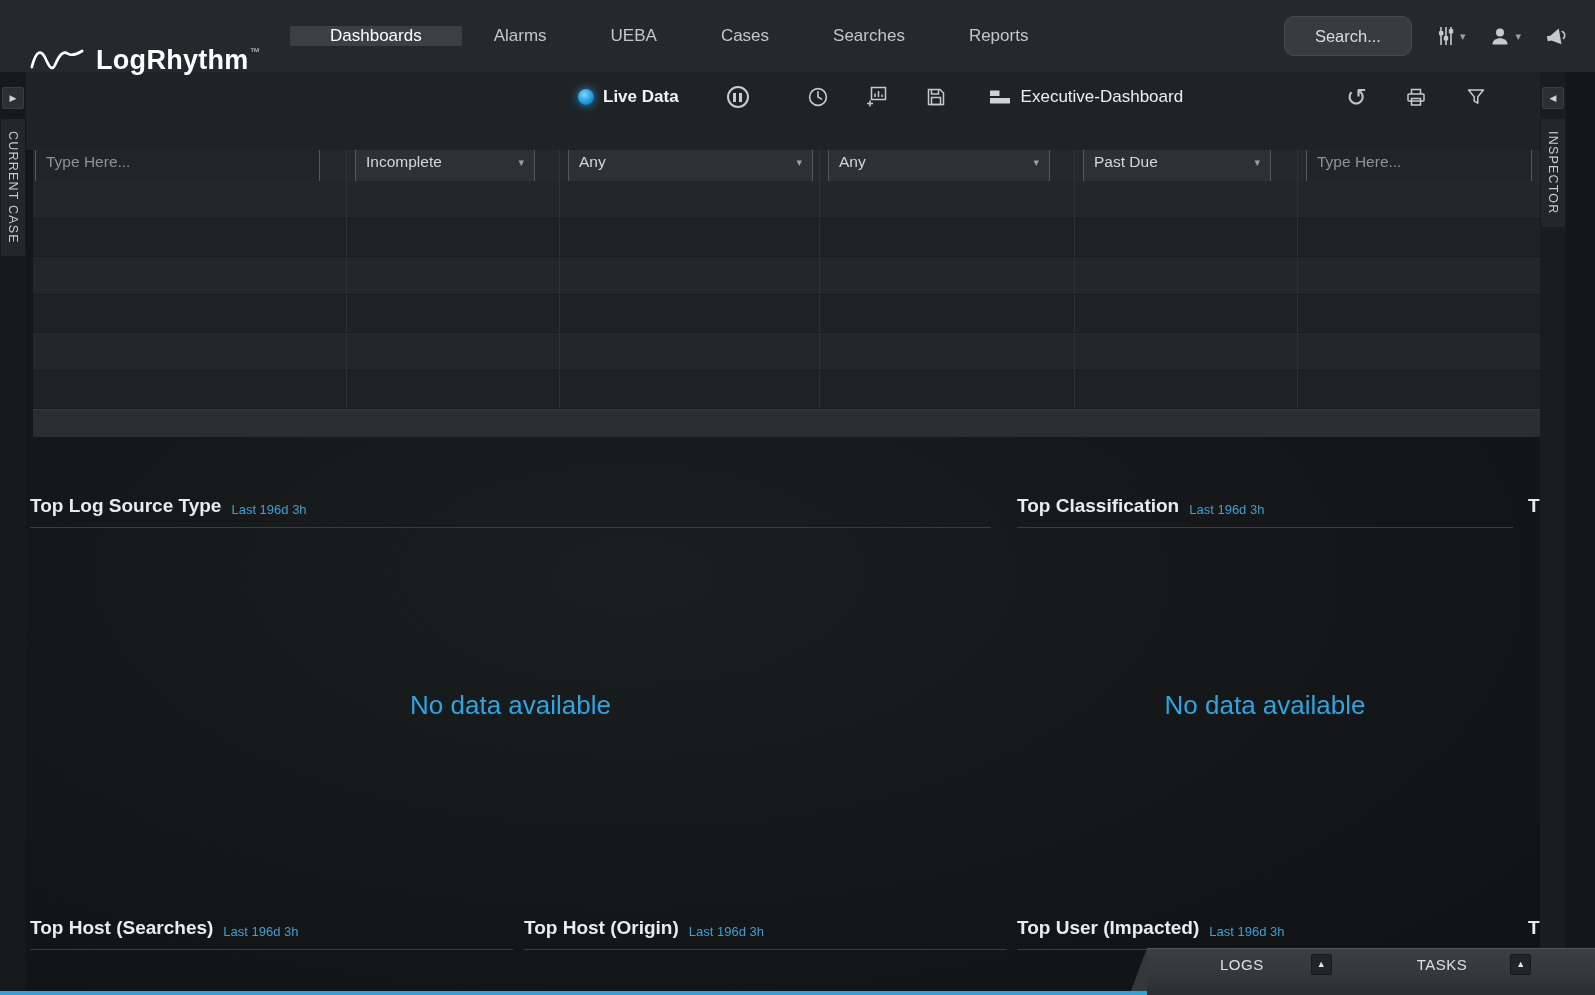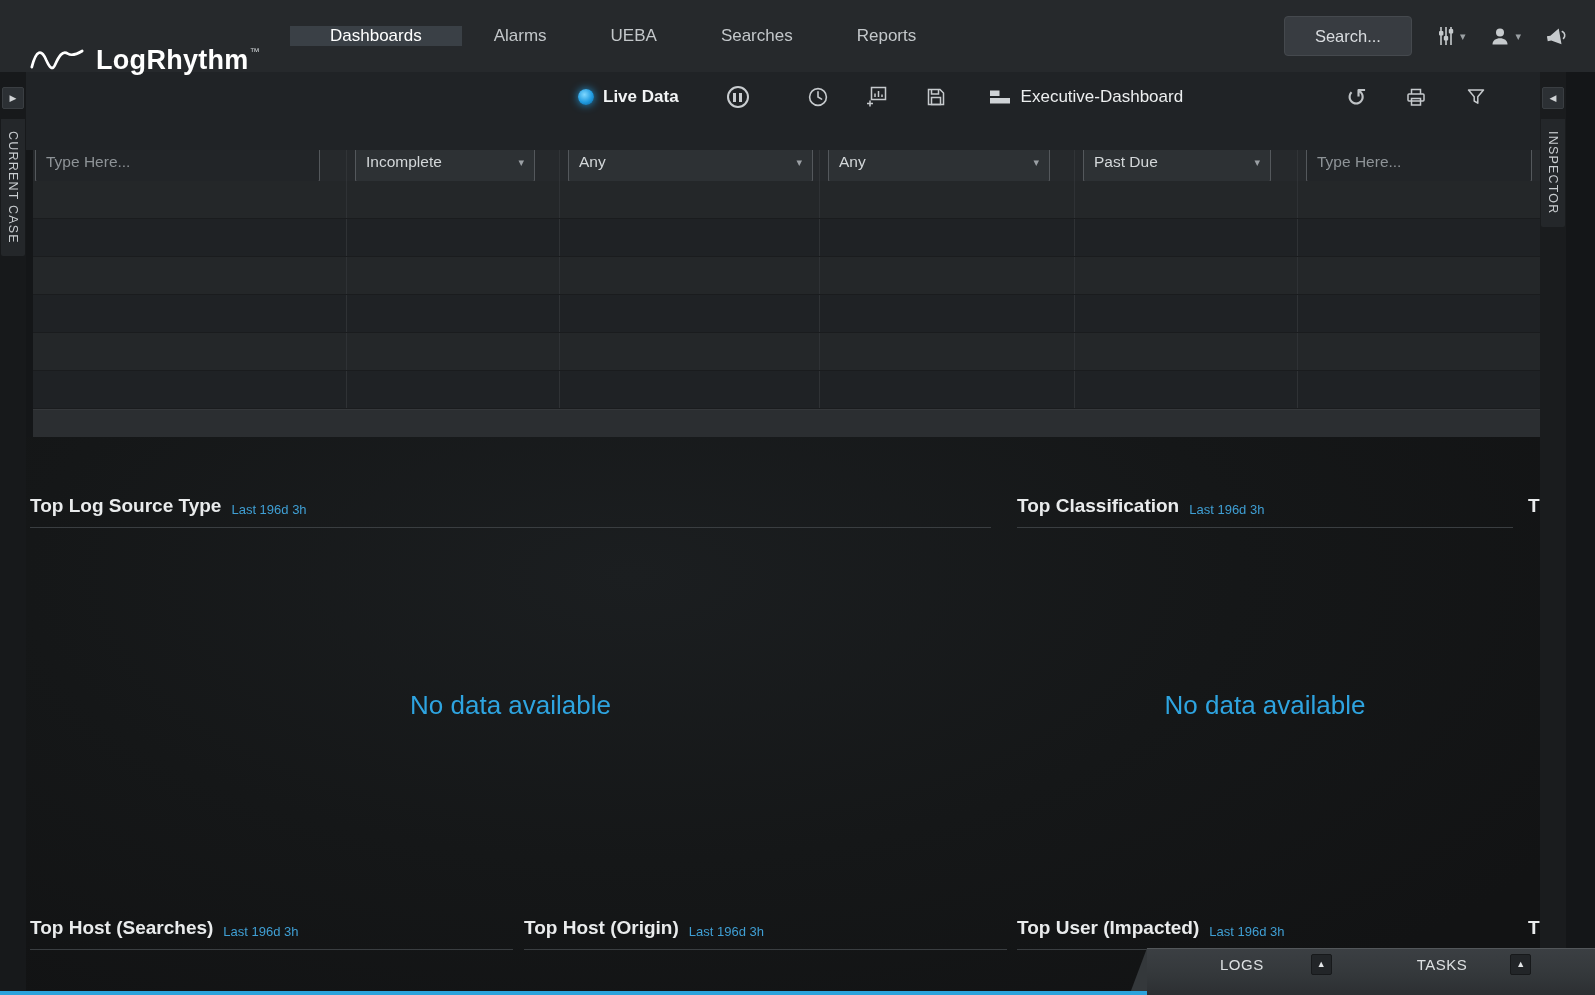--- a/index.html
+++ b/index.html
@@ -12,21 +12,21 @@
             background:#26292c; display:flex; align-items:stretch; z-index:30; }
   .brand { width:290px; display:flex; align-items:center; padding-left:28px; cursor:pointer;margin-top:48px; }
   .logo-wave { width:58px; height:36px; margin-right:10px; flex:none; }
   .brand-name { font-size:27px; font-weight:600; color:#ffffff; letter-spacing:.3px; }
   .brand-tm { font-size:10px; color:#cfd3d6; position:relative; top:-9px; margin-left:1px; }
   .tabs { display:flex; align-items:center; }
   .tab { display:flex; align-items:center; padding:0 32px; font-size:17px; color:#c3c7ca; cursor:pointer; }
   .tab.active { background:#3a4046; color:#ffffff; padding:0 40px; }
   .nav-right { margin-left:auto; display:flex; align-items:center; gap:24px; padding-right:26px; }
   .search-btn { height:40px; padding:0 30px; background:#383c41; border:1px solid #45494e;
-                border-radius:4px; color:#dadde0; font-size:16.5px;
+                border-radius:10px; color:#dadde0; font-size:16.5px;
                 font-family:"Liberation Sans",sans-serif; cursor:pointer; }
   .nav-icon-group { display:flex; align-items:center; gap:4px; cursor:pointer; }
   .caret { color:#9ba0a4; font-size:11px; line-height:1; }
 
   
   .toolbar { position:absolute; left:26px; top:72px; width:1514px; height:78px;
              background:#202326; z-index:20; }
   .tb-center { position:absolute; left:552px; top:0; height:50px; display:flex; align-items:center; }
   .live-dot { width:16px; height:16px; border-radius:50%; flex:none; cursor:pointer;
               background:radial-gradient(circle at 40% 35%, #7fd8ff 0%, #1f9ae0 55%, #0c5d8f 100%);
@@ -117,20 +117,21 @@
       <svg class="logo-wave" viewBox="0 0 64 40">
         <path d="M4 28 C9 8, 15 8, 20 20 C24 29, 27 32, 30 25 C34 16, 38 9, 44 13 C49 16, 55 13, 60 10" stroke="#ffffff" stroke-width="3" fill="none" stroke-linecap="round"></path>
       </svg>
       <span class="brand-name">LogRhythm</span>
       <span class="brand-tm">™</span>
     </div>
     <nav class="tabs">
       <div class="tab active">Dashboards</div>
       <div class="tab">Alarms</div>
       <div class="tab">UEBA</div>
+      <div class="tab">Cases</div>
       <div class="tab">Searches</div>
       <div class="tab">Reports</div>
     </nav>
     <div class="nav-right">
       <button class="search-btn">Search...</button>
       <div class="nav-icon-group">
         <svg width="20" height="22" viewBox="0 0 20 22">
           <path d="M5 2v18M10 2v18M15 2v18" stroke="#c6cacd" stroke-width="1.6"></path>
           <rect x="3" y="6" width="4.4" height="4.4" rx="1" fill="#c6cacd"></rect>
           <rect x="7.8" y="11" width="4.4" height="4.4" rx="1" fill="#c6cacd"></rect>

